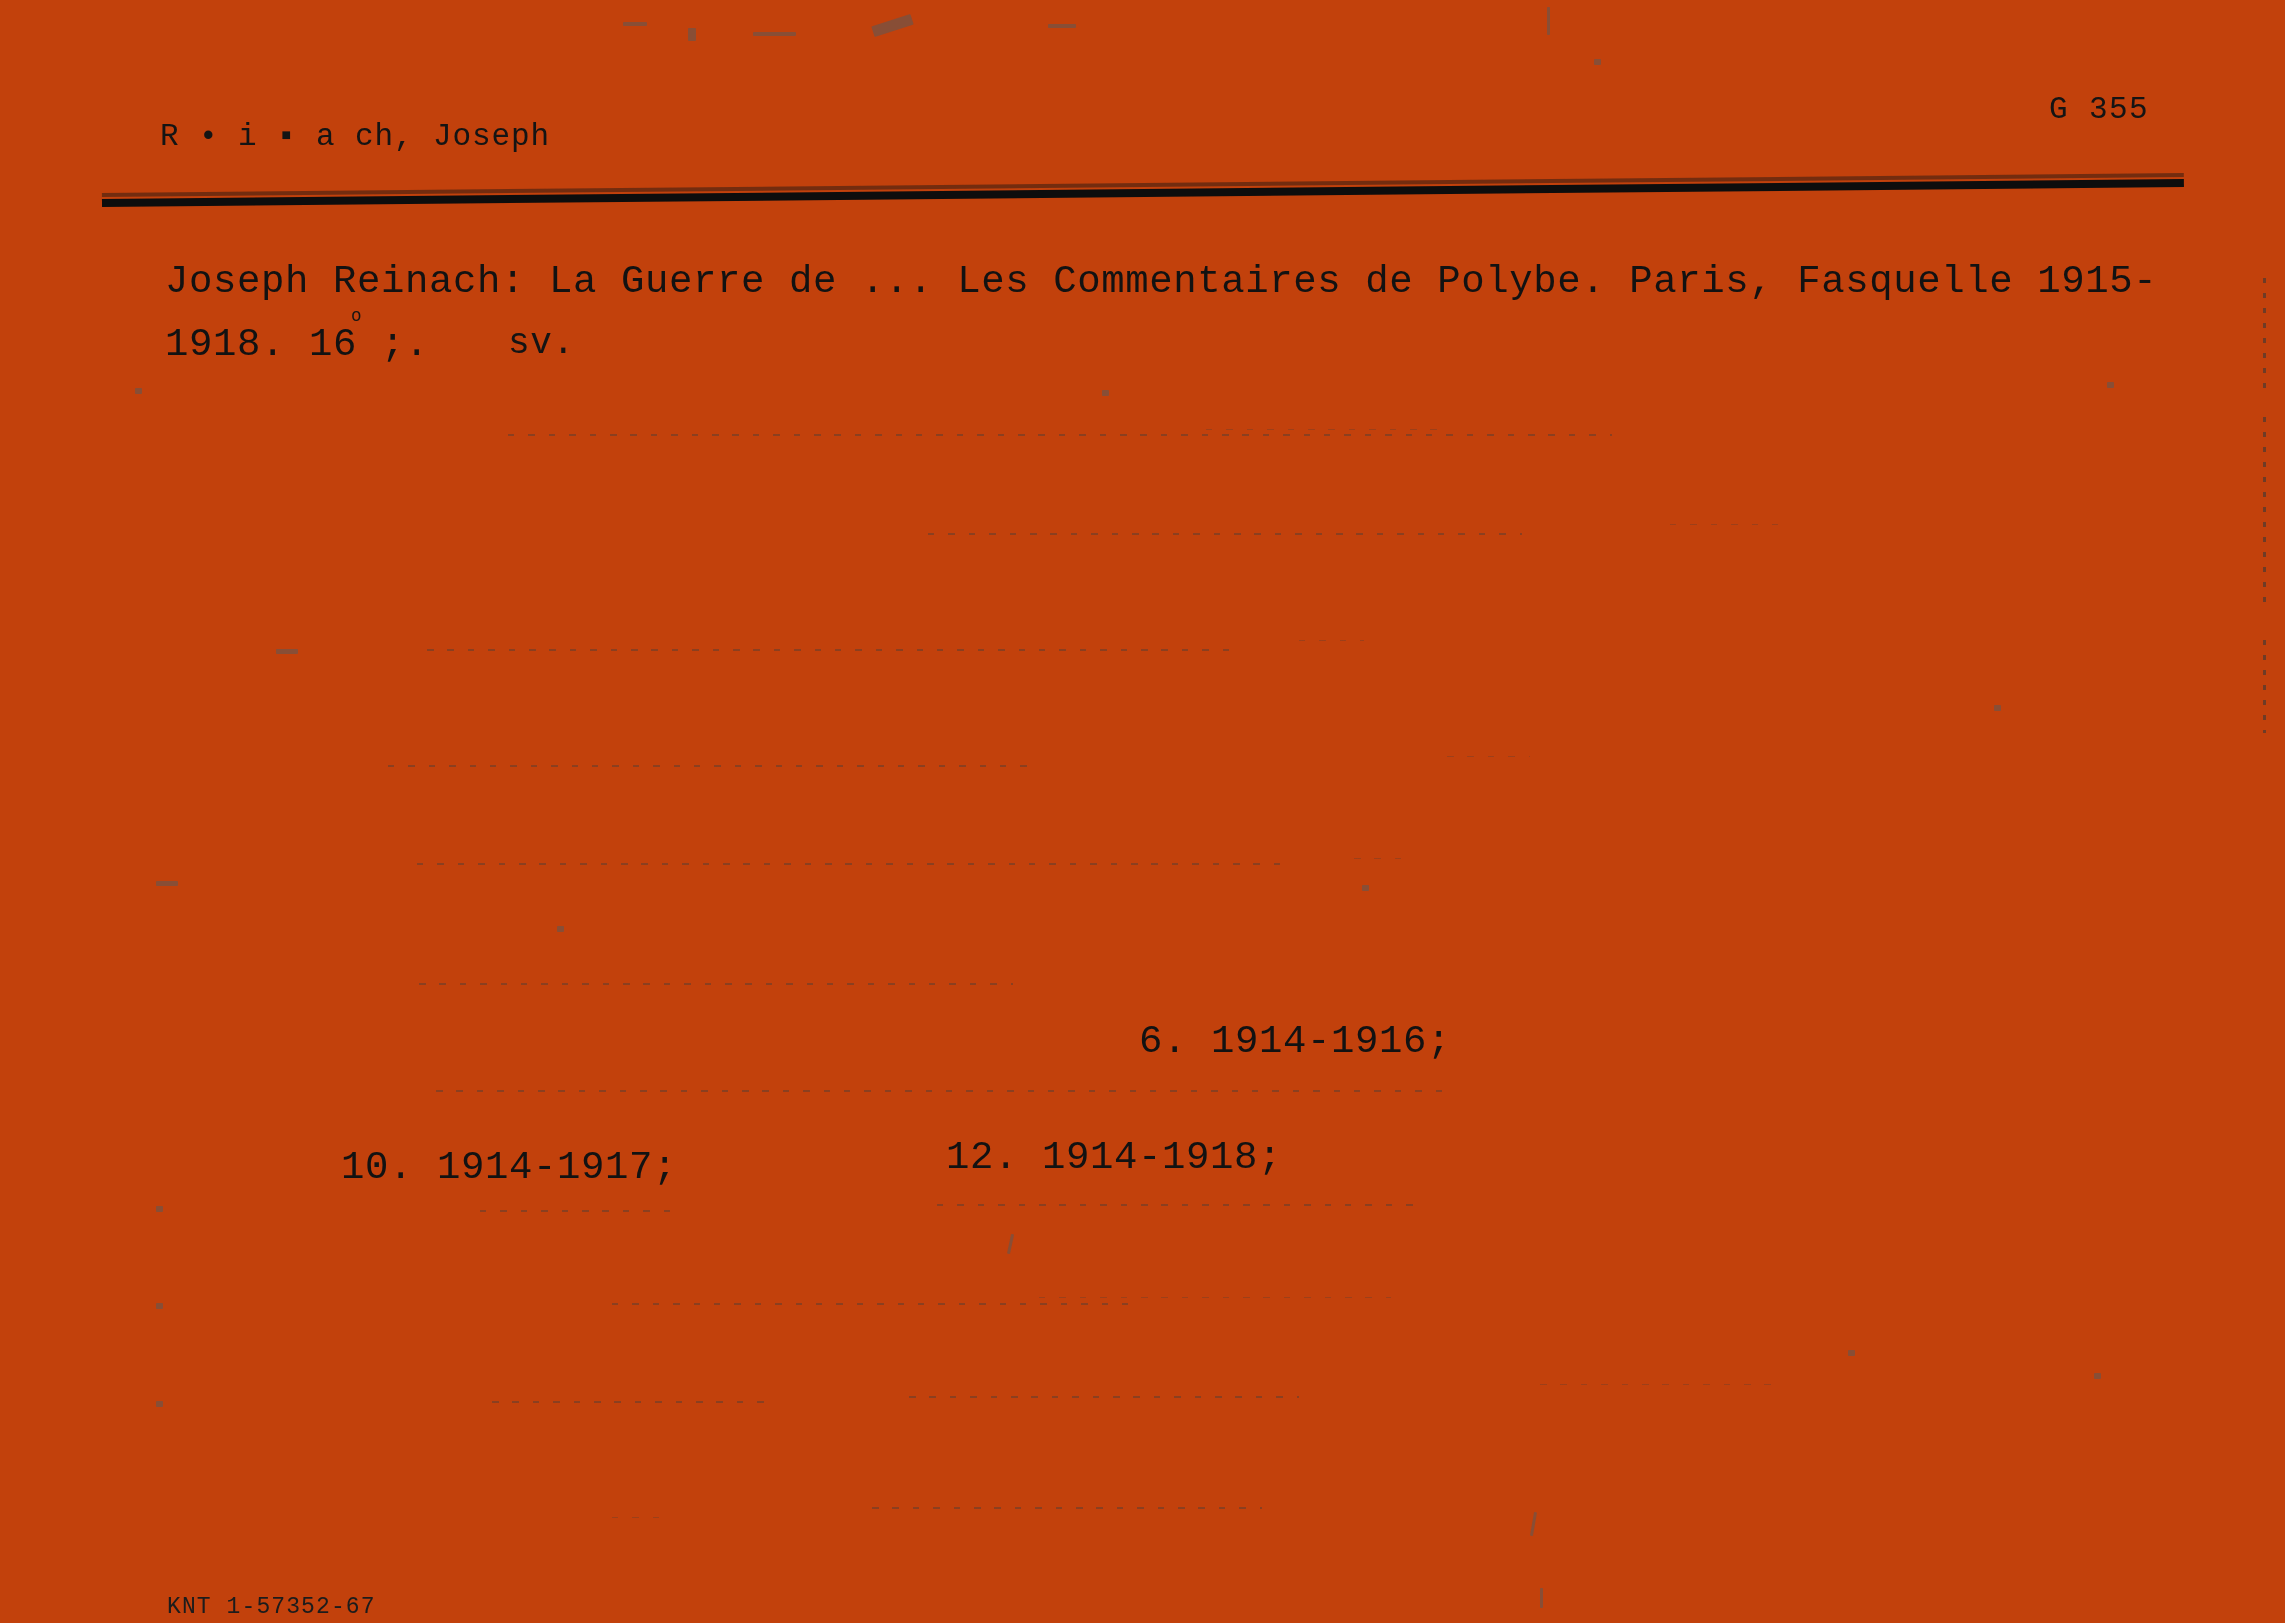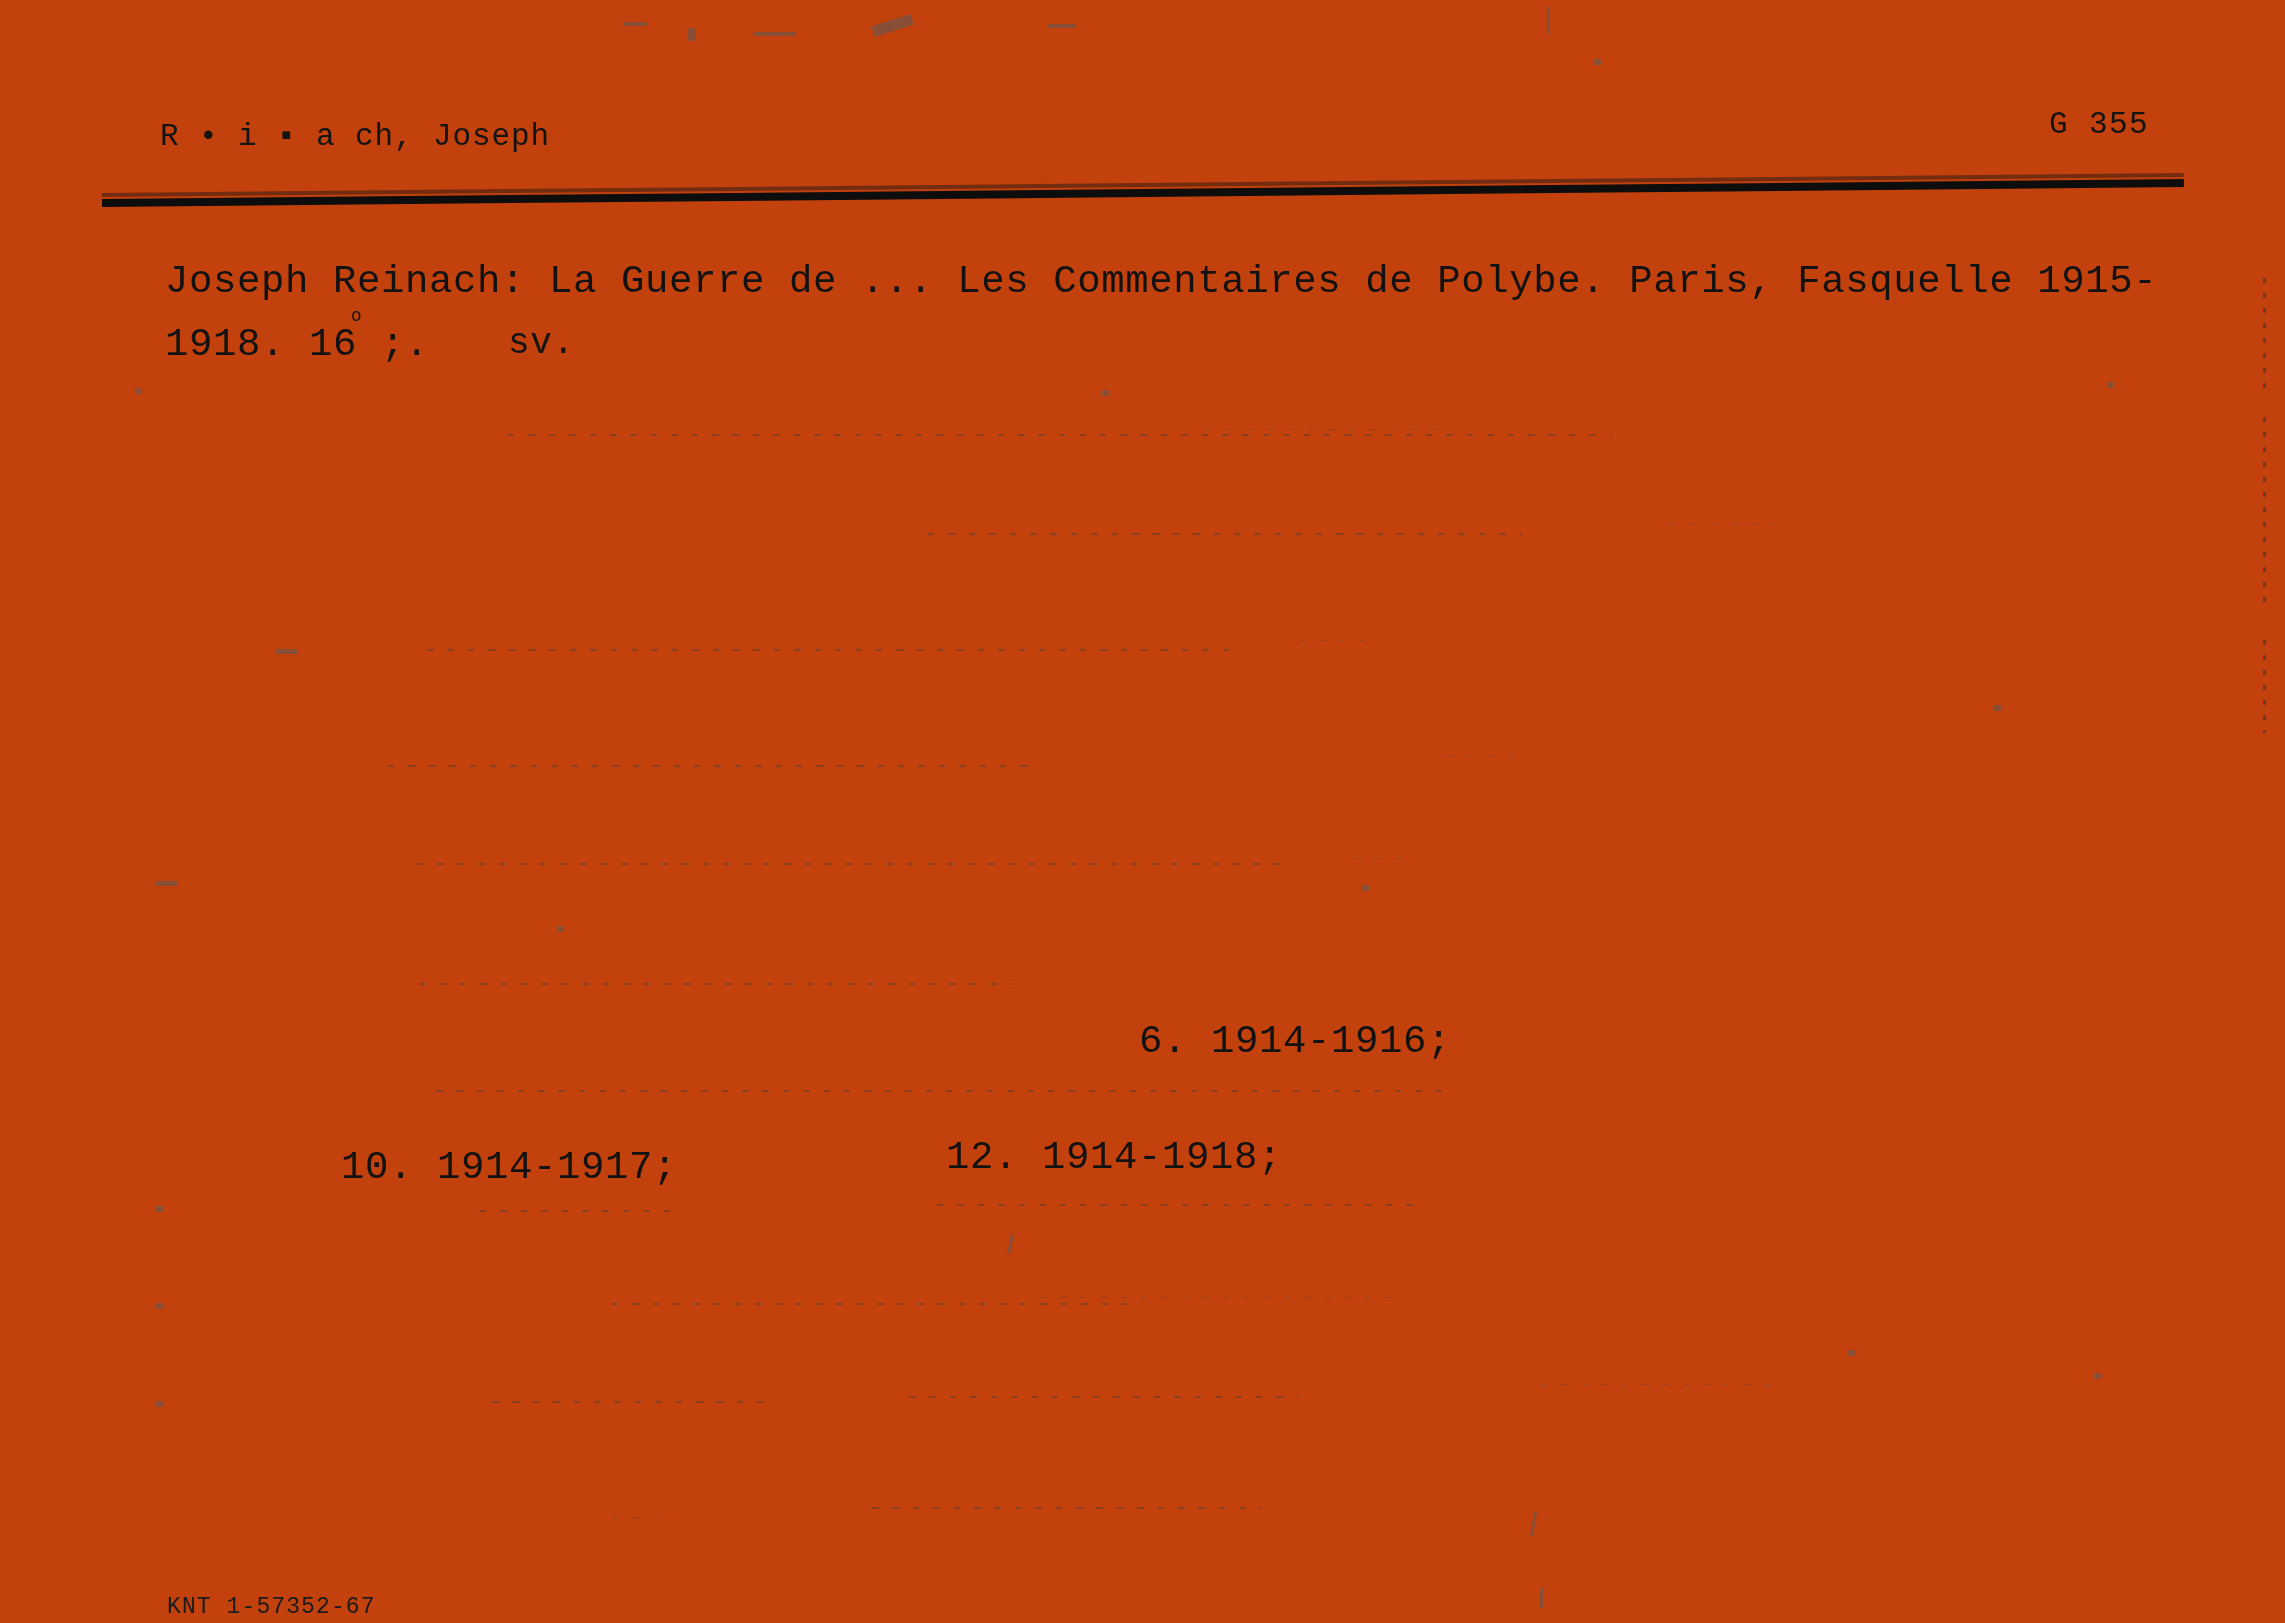--- a/index.html
+++ b/index.html
@@ -47,21 +47,21 @@
     position: absolute;
     left: 160px;
     top: 119px;
     font-size: 31px;
     letter-spacing: 0.9px;
     white-space: pre;
   }
   #shelfmark {
     position: absolute;
     right: 137px;
-    top: 107px;
+    top: 92px;
     font-size: 31px;
     letter-spacing: 1.4px;
     white-space: pre;
   }
 
   
   #rule {
     position: absolute;
     left: 102px;
     top: 199px;

